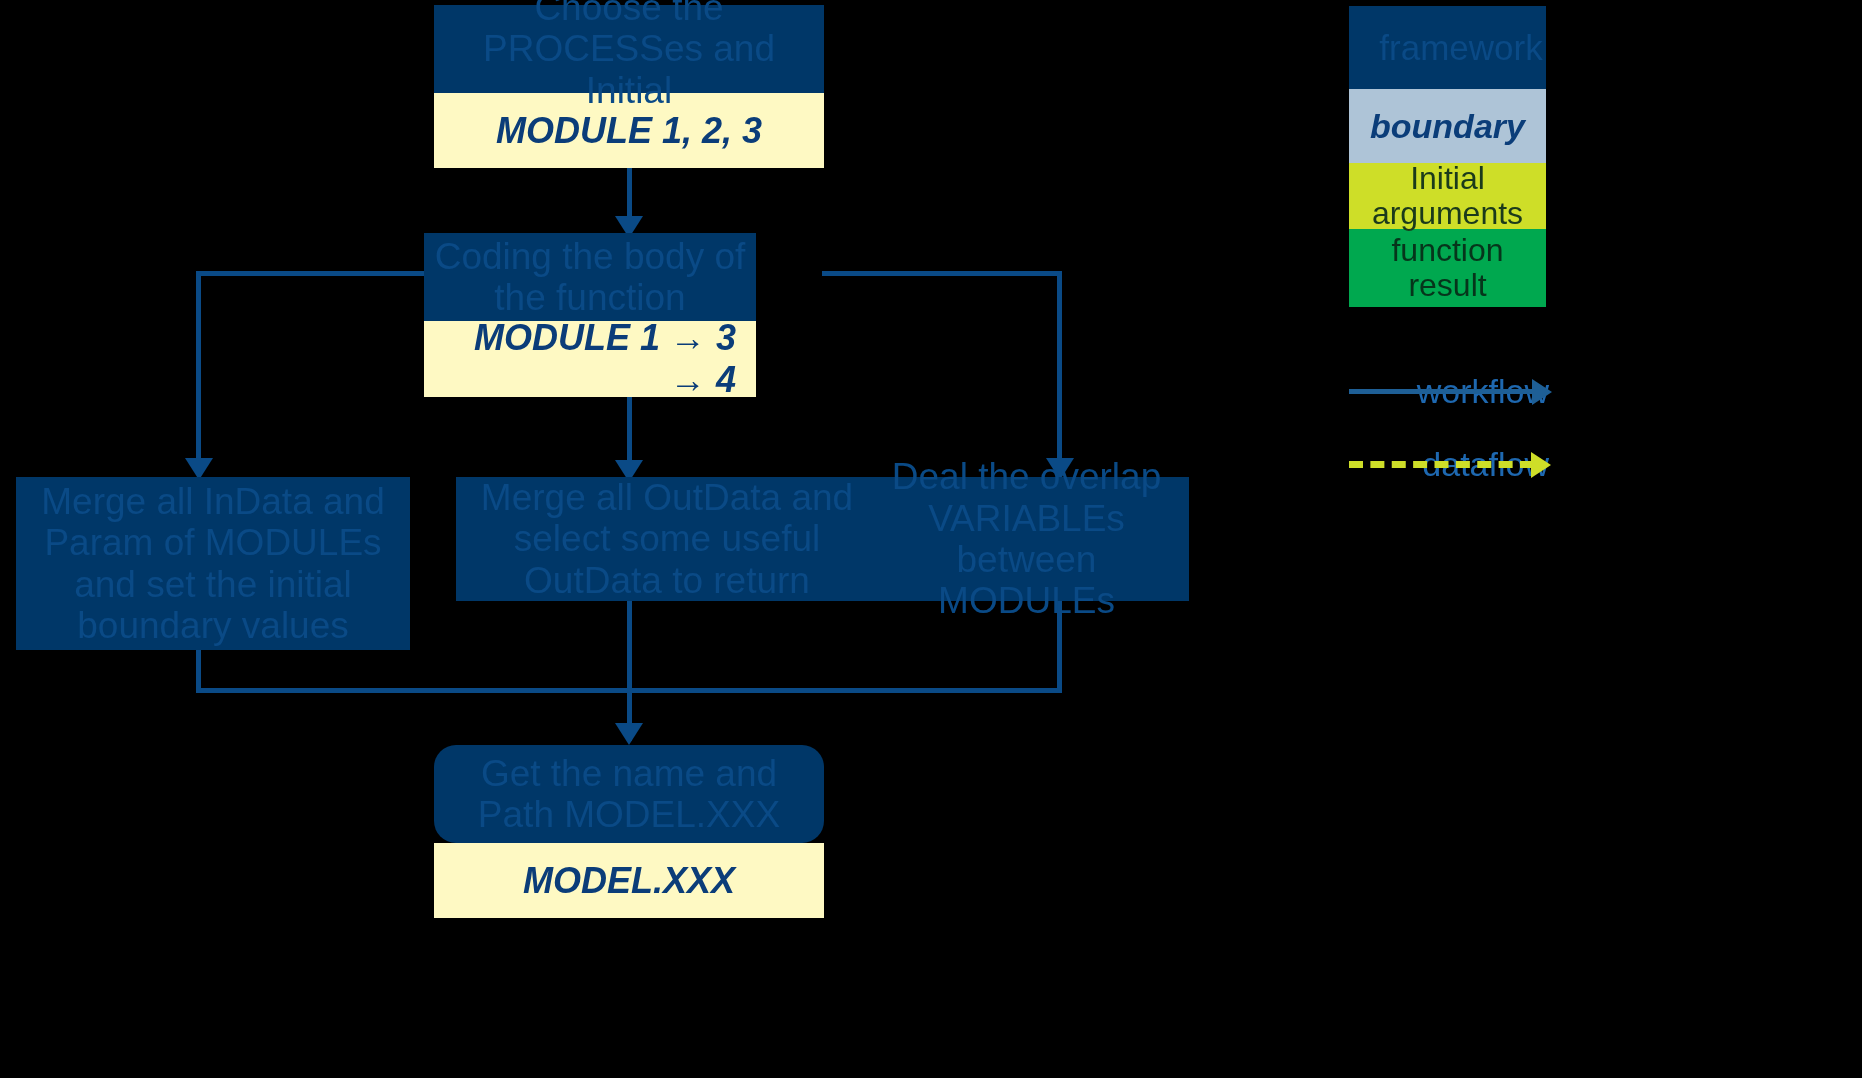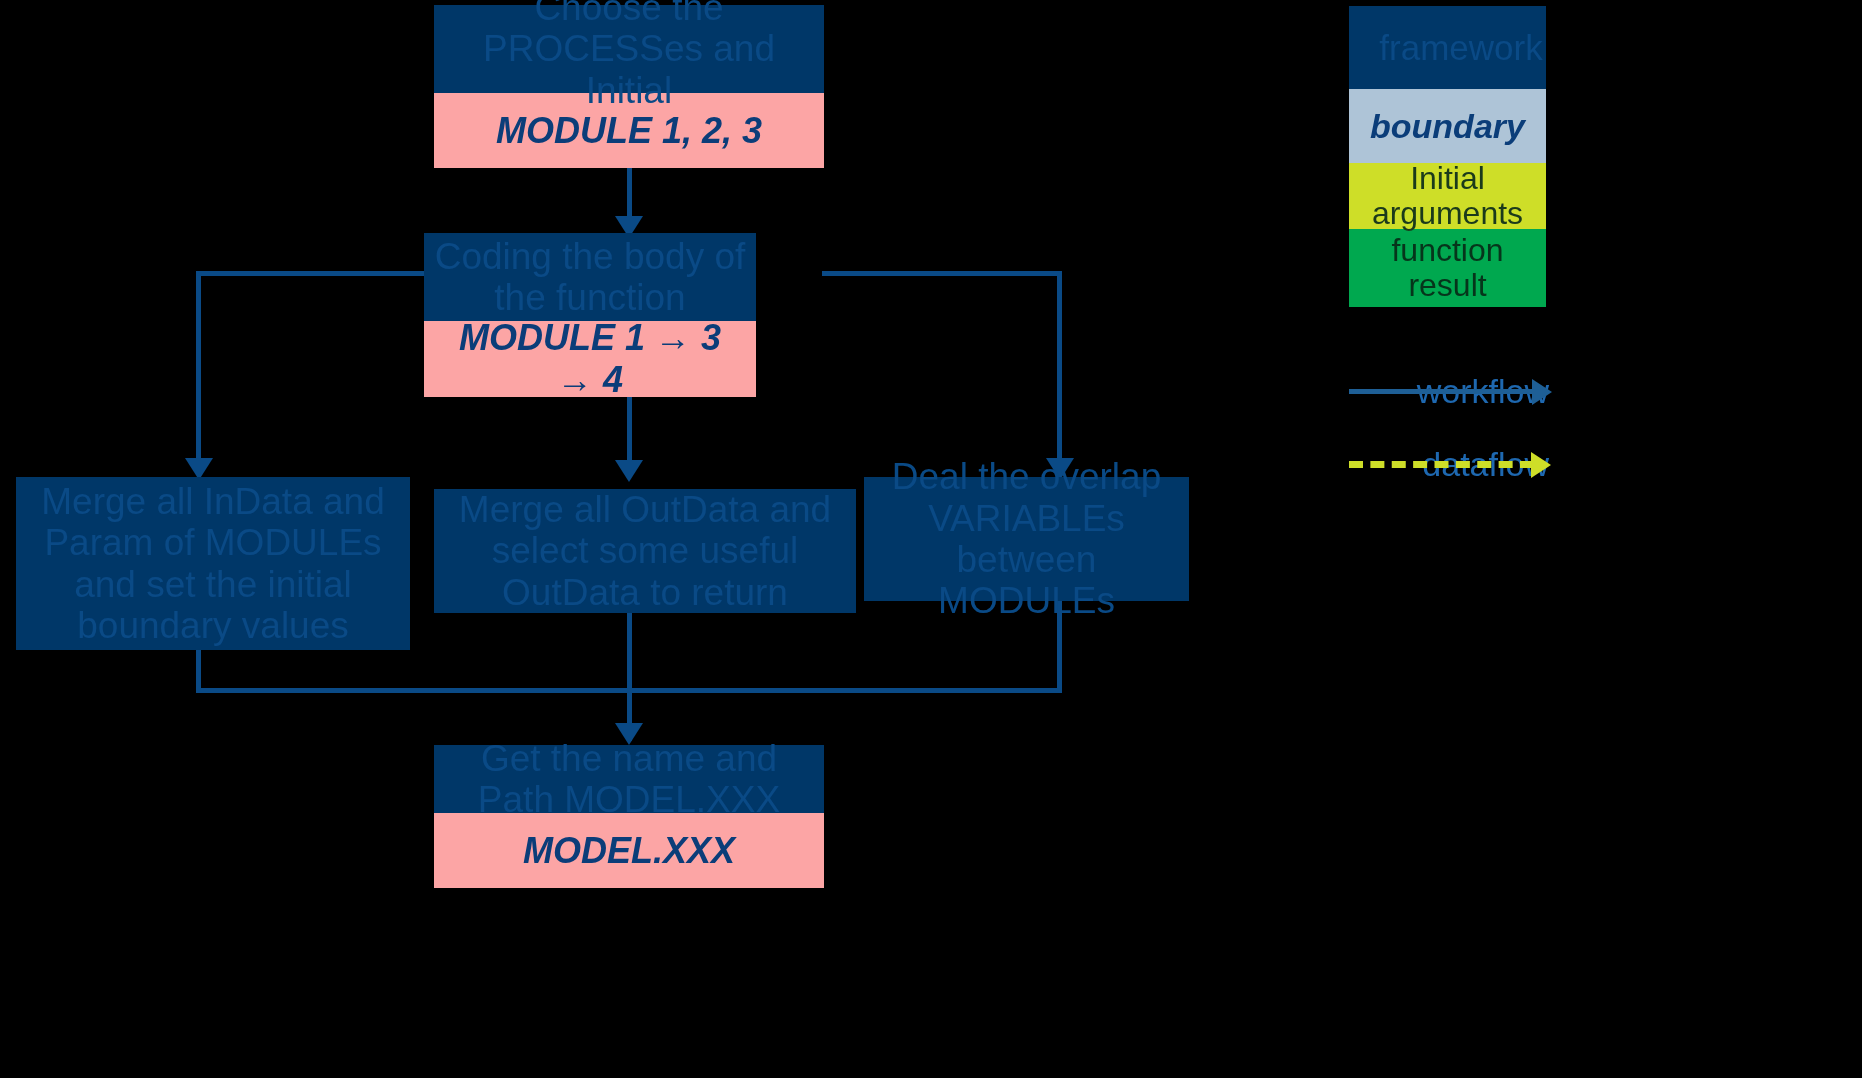--- a/index.html
+++ b/index.html
@@ -4,22 +4,22 @@
 <style>
   html,body{margin:0;padding:0;background:#000;}
   body{width:1862px;height:1078px;overflow:hidden;
        font-family:"Liberation Sans","DejaVu Sans",sans-serif;}
   #stage{position:relative;width:1862px;height:1078px;background:#000;}
 
   .node{position:absolute;box-sizing:border-box;}
   .nhead{background:#003768;color:#0a4a86;display:flex;align-items:center;
          justify-content:center;text-align:center;line-height:1.12;
          font-size:37px;font-weight:400;box-sizing:border-box;padding:4px 10px;}
-  .nband{background:#fca5a5;color:#0b3d79;display:flex;align-items:center;
-         justify-content:center;text-align:center;font-size:36px;
+  .nband{background:#fef9c3;color:#0b3d79;display:flex;align-items:center;
+         justify-content:center;text-align:right;font-size:36px;
          font-weight:700;font-style:italic;box-sizing:border-box;padding:2px 20px;}
 
   
   .ln{position:absolute;background:#0a4a86;}
   .vline{width:5px;}
   .hline{height:5px;}
   .arrowhead{position:absolute;width:0;height:0;
              border-left:14px solid transparent;border-right:14px solid transparent;
              border-top:22px solid #0a4a86;}
 
@@ -76,30 +76,30 @@
 
   <div class="node" style="left:424px;top:233px;width:332px;">
     <div class="nhead" style="height:88px;">Coding the body of the function</div>
     <div class="nband" style="height:76px;">MODULE 1 → 3 → 4</div>
   </div>
 
   <div class="node" style="left:16px;top:477px;width:394px;">
     <div class="nhead" style="height:173px;">Merge all InData and Param of MODULEs and set the initial boundary values</div>
   </div>
 
-  <div class="node" style="left:434px;top:477px;width:422px;margin-top:12px;">
+  <div class="node" style="left:456px;top:477px;width:422px;">
     <div class="nhead" style="height:124px;">Merge all OutData and select some useful OutData to return</div>
   </div>
 
   <div class="node" style="left:864px;top:477px;width:325px;">
     <div class="nhead" style="height:124px;">Deal the overlap VARIABLEs between MODULEs</div>
   </div>
 
   <div class="node" style="left:434px;top:745px;width:390px;">
-    <div class="nhead" style="height:68px;">Get the name and Path MODEL.XXX</div>
+    <div class="nhead" style="height:98px;border-radius:22px;">Get the name and Path MODEL.XXX</div>
     <div class="nband" style="height:75px;">MODEL.XXX</div>
   </div>
 
   <div id="legend">
     <div class="lgbox lg-dark">framework</div>
     <div class="lgbox lg-func">boundary</div>
     <div class="lgbox lg-args">Initial arguments</div>
     <div class="lgbox lg-res">function result</div>
   </div>
 

